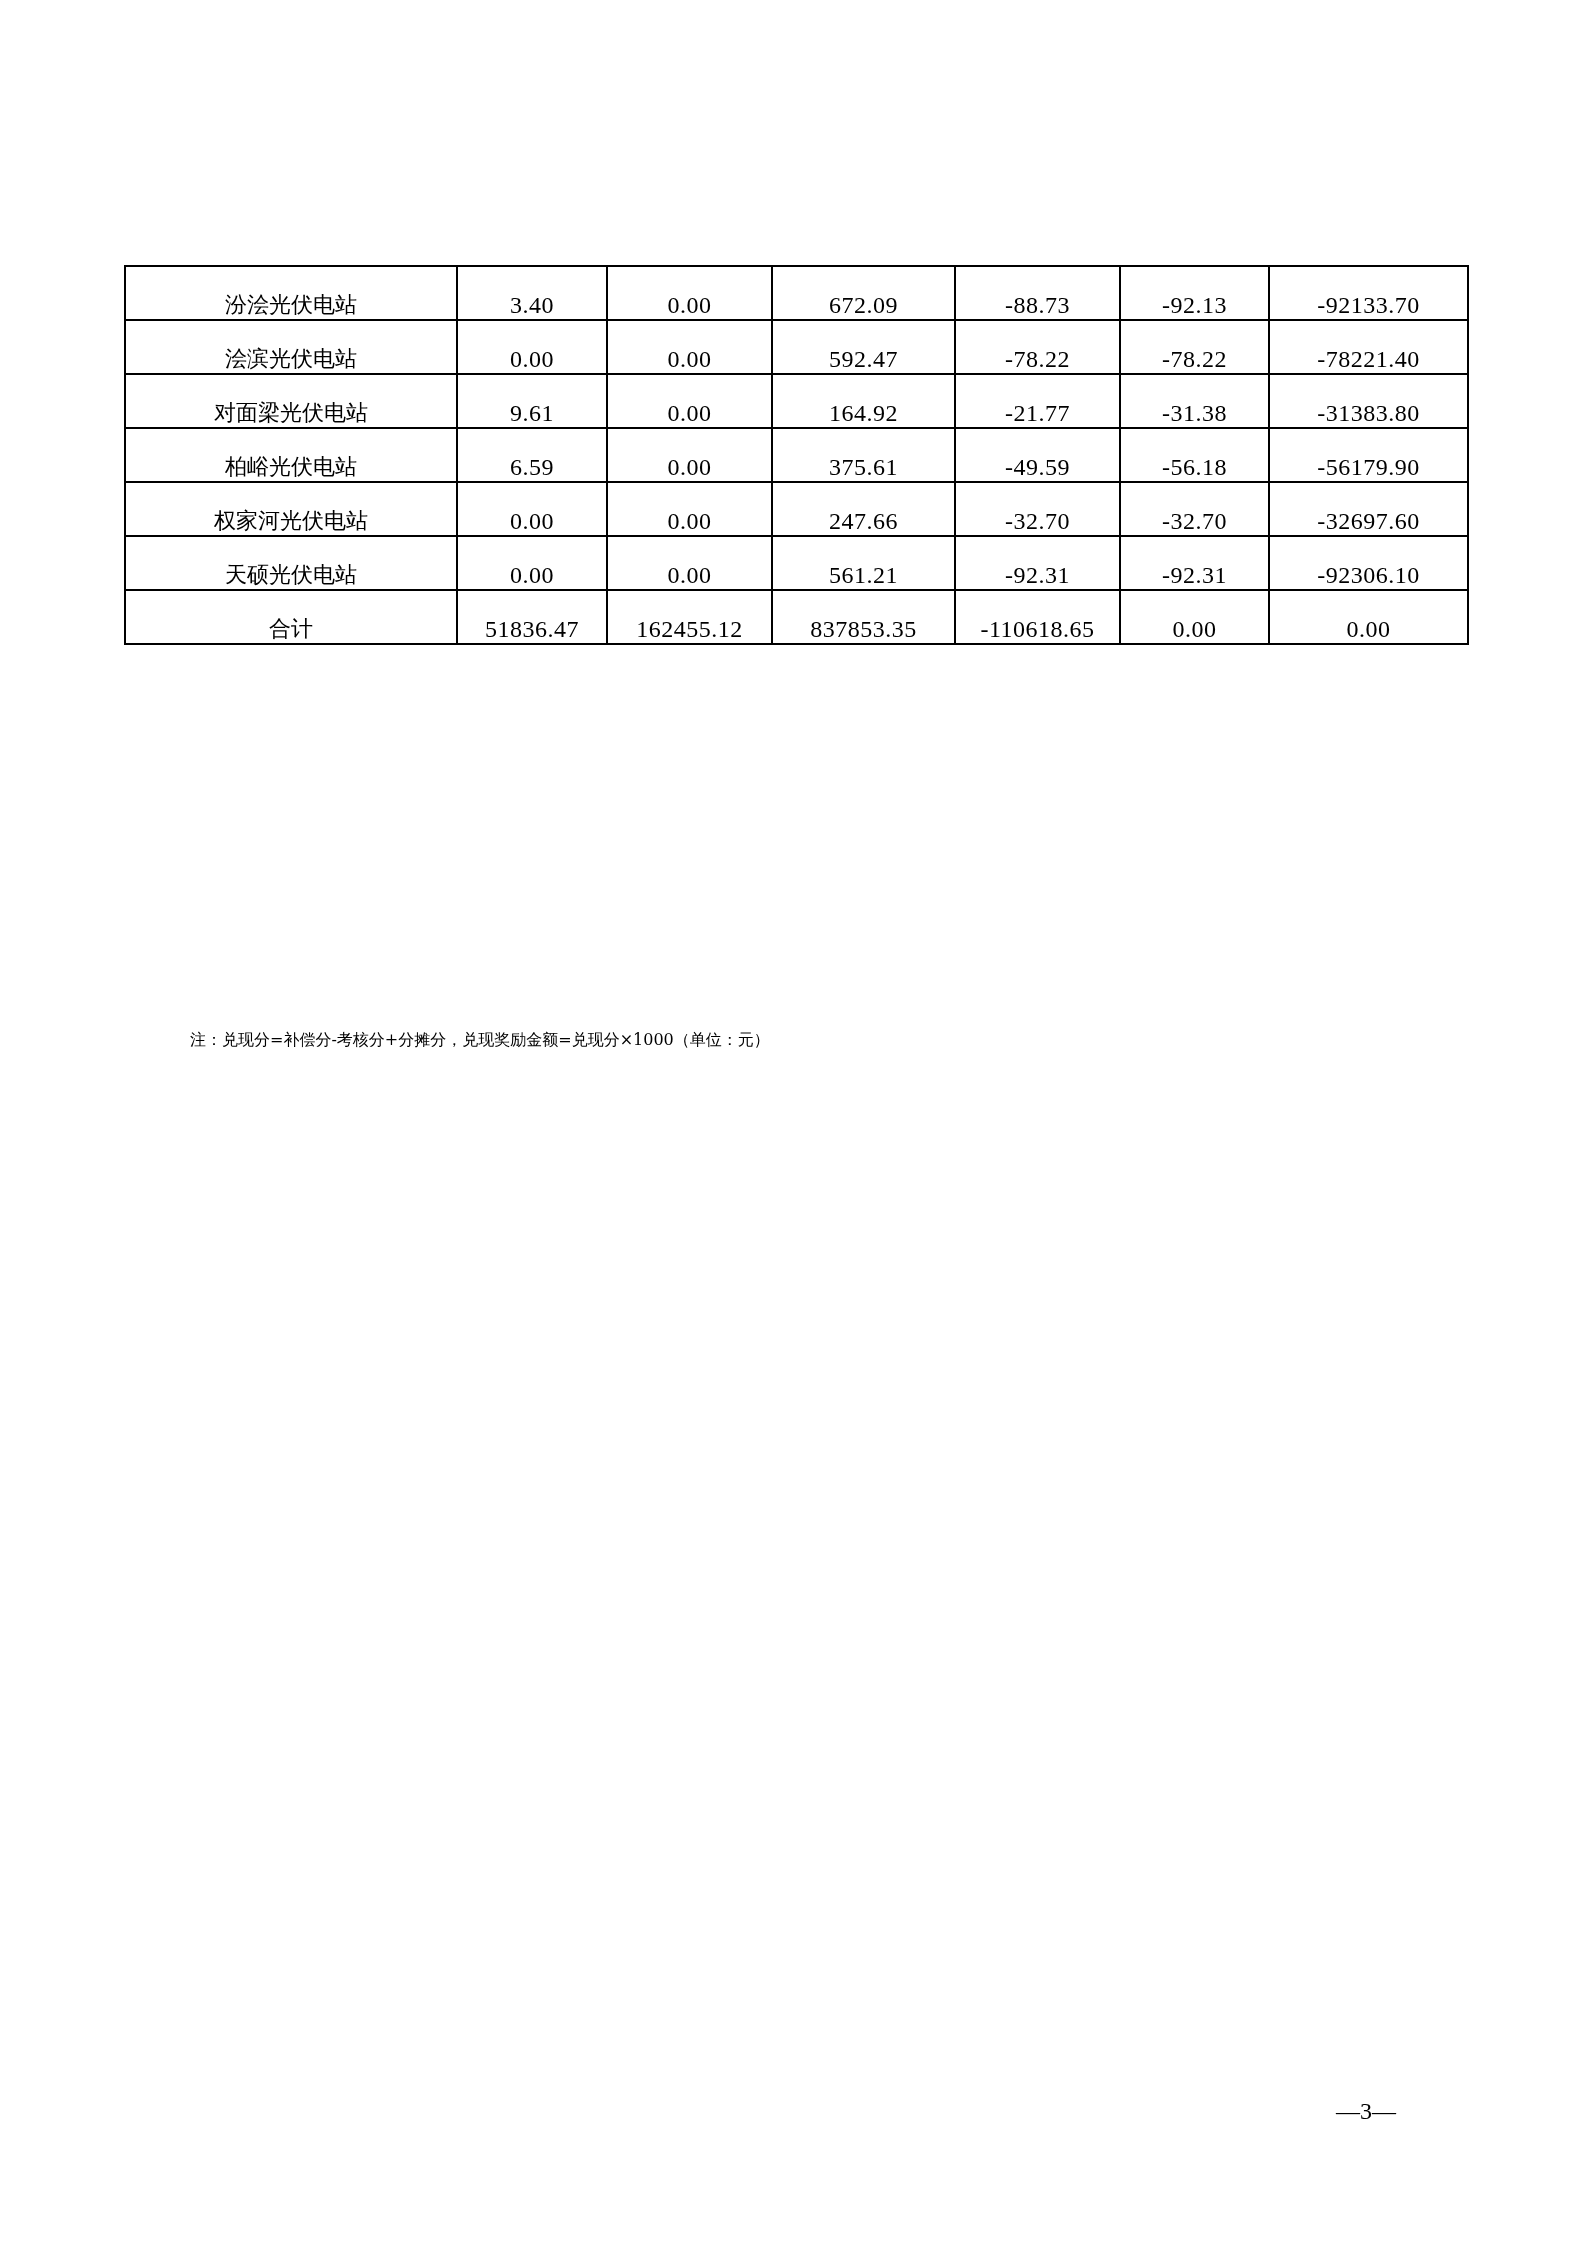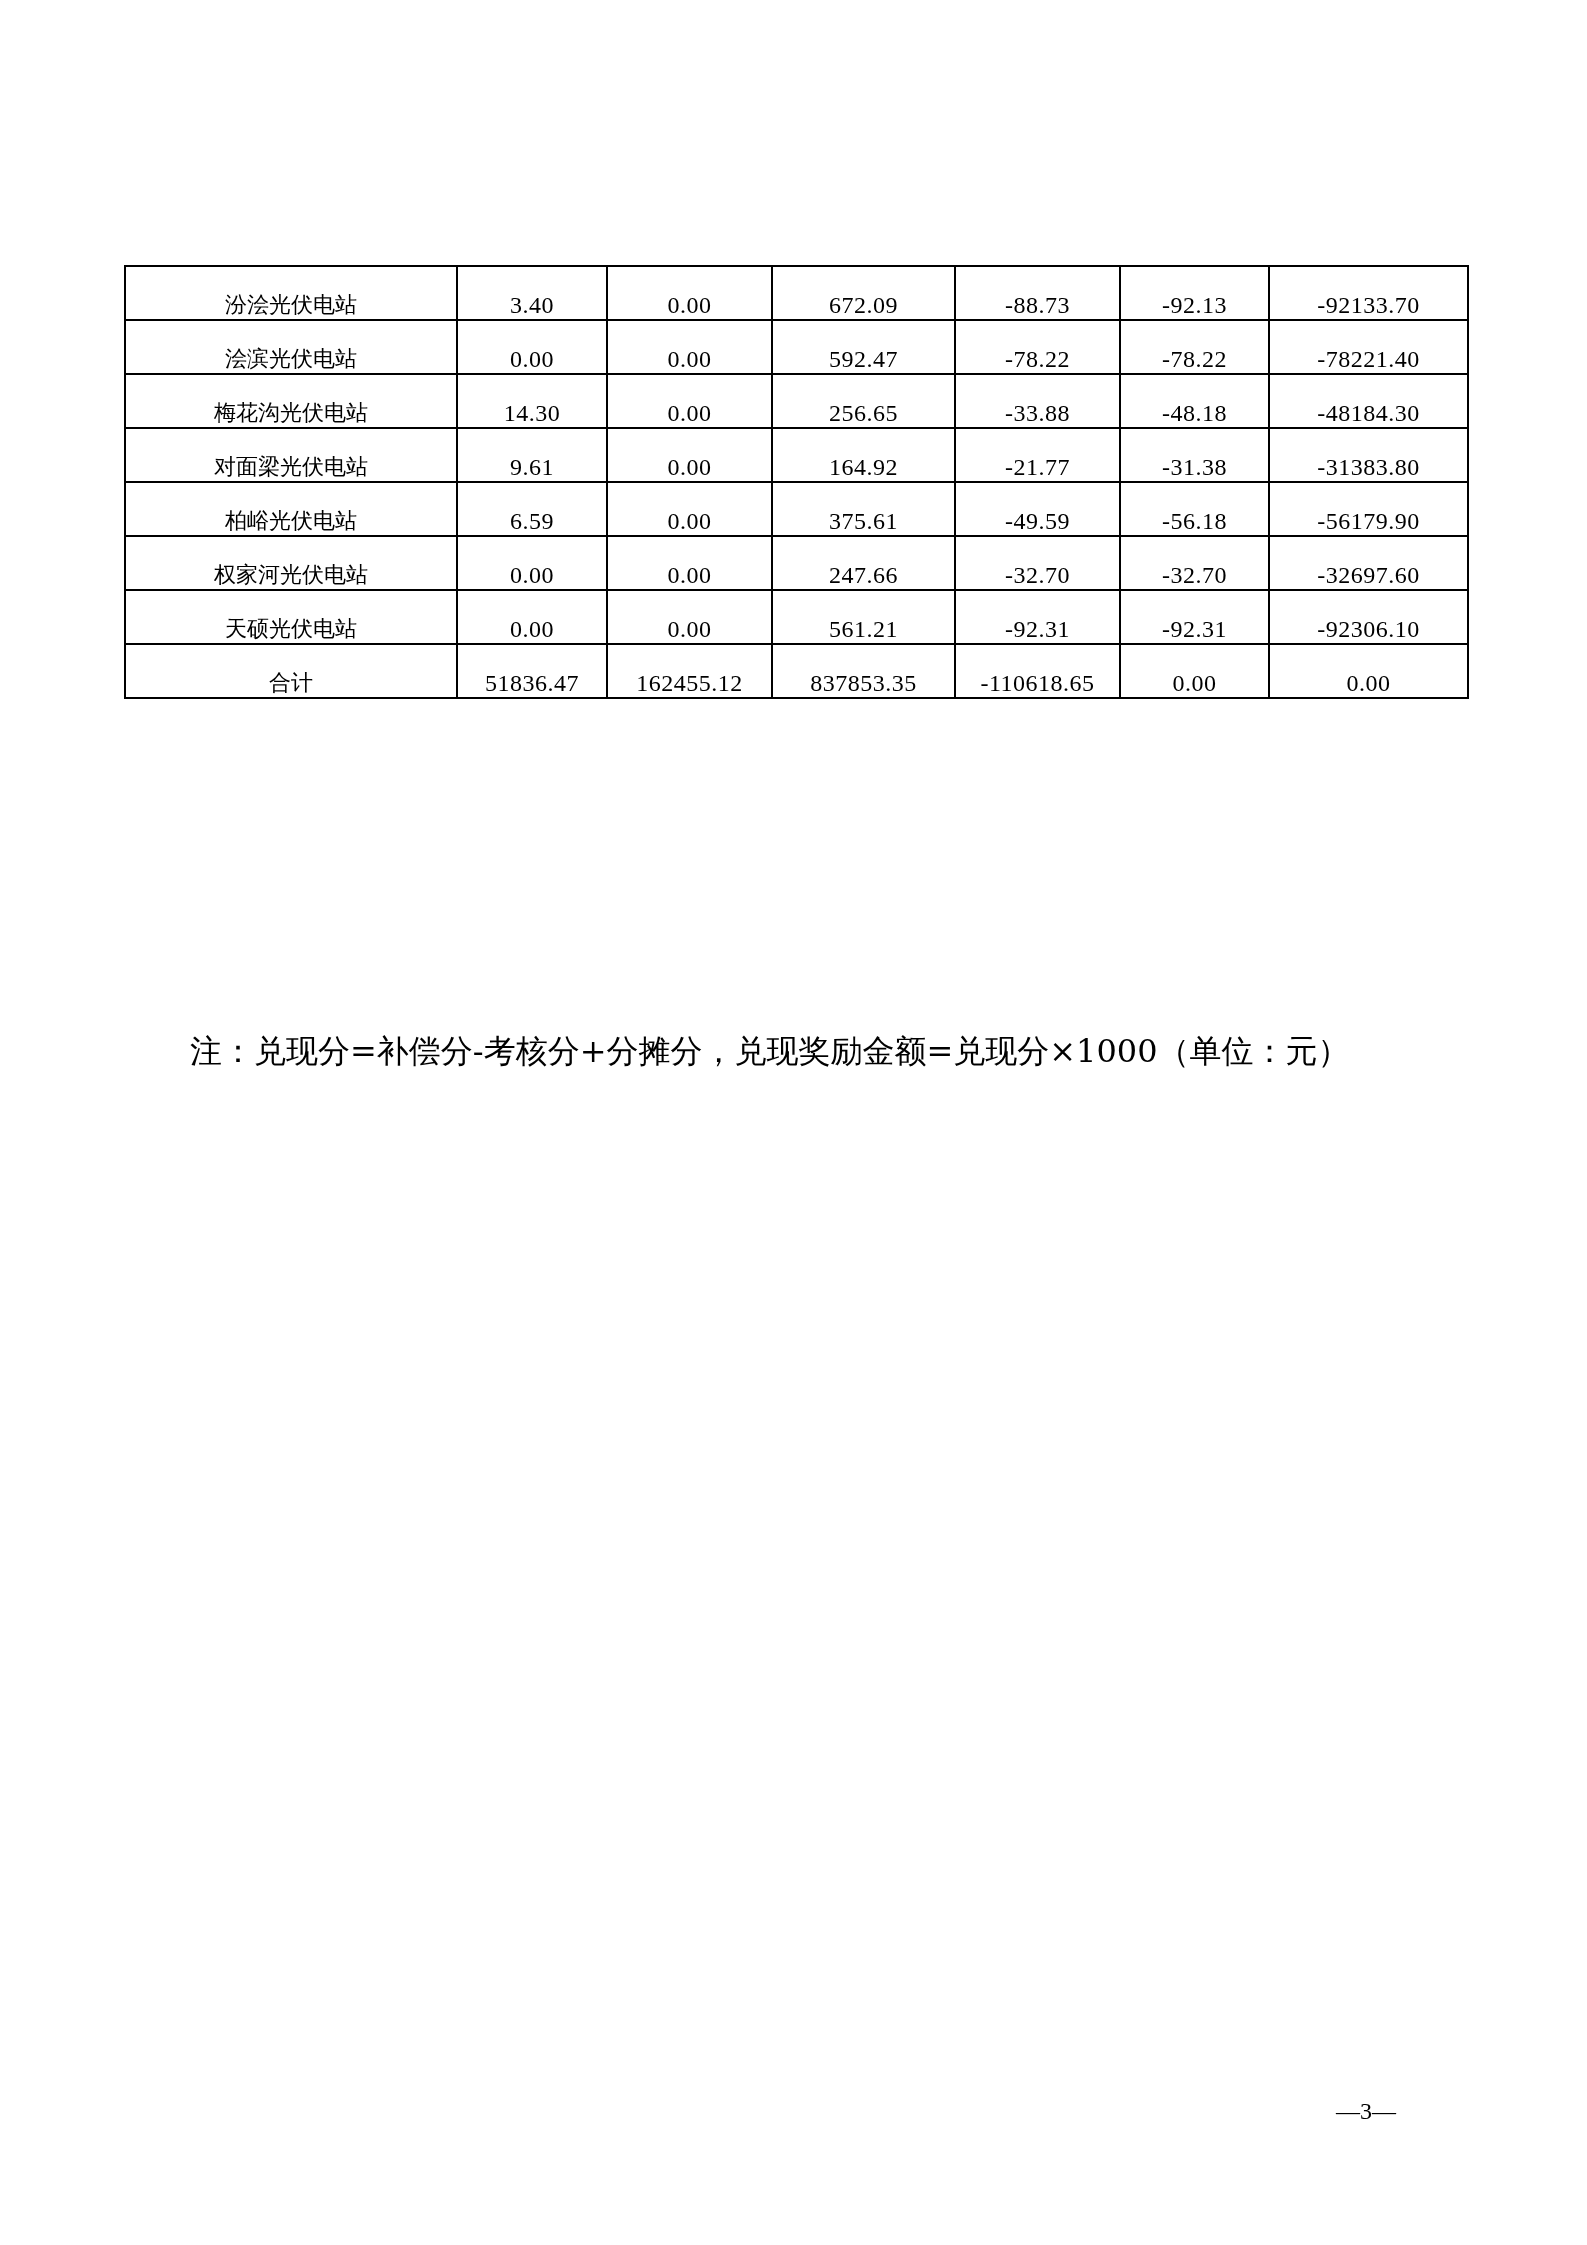--- a/index.html
+++ b/index.html
@@ -4,21 +4,21 @@
 <style>
   html, body { margin: 0; padding: 0; background: #ffffff; }
   body { width: 1587px; height: 2245px; position: relative; overflow: hidden;
          font-family: "DejaVu Serif", "Liberation Serif", serif; color: #000; }
   .data-table { position: absolute; left: 124px; top: 265px; border-collapse: collapse;
                 table-layout: fixed; }
   .data-table td { border: 2px solid #000; height: 50px; padding: 0 0 2px 0;
                    text-align: center; vertical-align: bottom; font-size: 22px;
                    line-height: 24px; white-space: nowrap; overflow: hidden; }
   .data-table td.num { font-family: "Liberation Serif", "DejaVu Serif", serif; font-size: 24px; letter-spacing: 0.5px; }
-  .note { position: absolute; left: 190px; top: 1030px; font-size: 32px; white-space: nowrap;
+  .note { position: absolute; left: 190px; top: 1030px; font-size: 16px; white-space: nowrap;
           font-family: "DejaVu Serif", "Liberation Serif", serif; }
   .page-number { position: absolute; left: 1336px; top: 2098px; font-size: 24px;
                  font-family: "Liberation Serif", serif; }
 </style>
 </head>
 <body>
 
 <table class="data-table">
   <colgroup>
     <col style="width:332px">
@@ -40,29 +40,20 @@
         <td class="num">-92133.70</td>
       </tr>
       <tr>
         <td>浍滨光伏电站</td>
         <td class="num">0.00</td>
         <td class="num">0.00</td>
         <td class="num">592.47</td>
         <td class="num">-78.22</td>
         <td class="num">-78.22</td>
         <td class="num">-78221.40</td>
-      </tr>
-      <tr>
-        <td>梅花沟光伏电站</td>
-        <td class="num">14.30</td>
-        <td class="num">0.00</td>
-        <td class="num">256.65</td>
-        <td class="num">-33.88</td>
-        <td class="num">-48.18</td>
-        <td class="num">-48184.30</td>
       </tr>
       <tr>
         <td>对面梁光伏电站</td>
         <td class="num">9.61</td>
         <td class="num">0.00</td>
         <td class="num">164.92</td>
         <td class="num">-21.77</td>
         <td class="num">-31.38</td>
         <td class="num">-31383.80</td>
       </tr>

